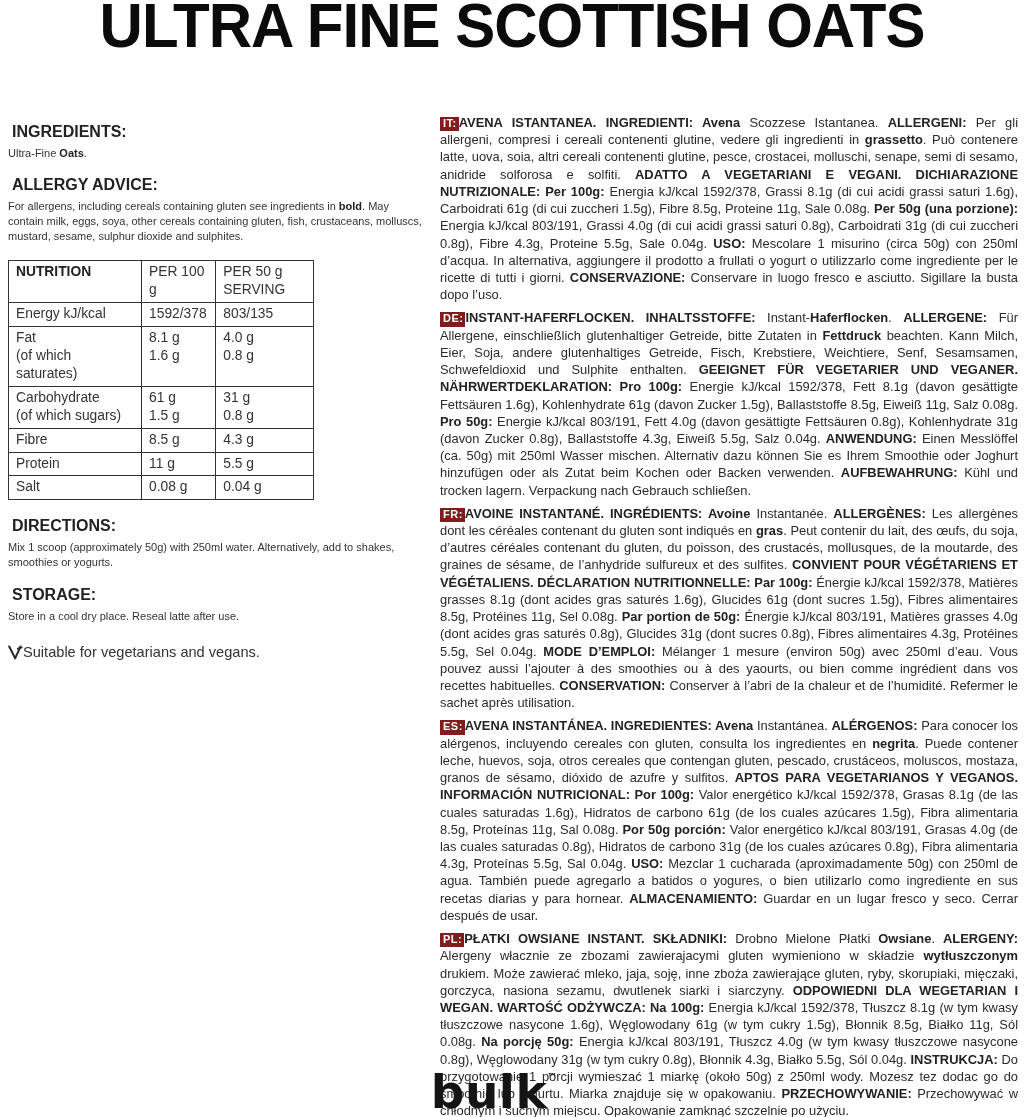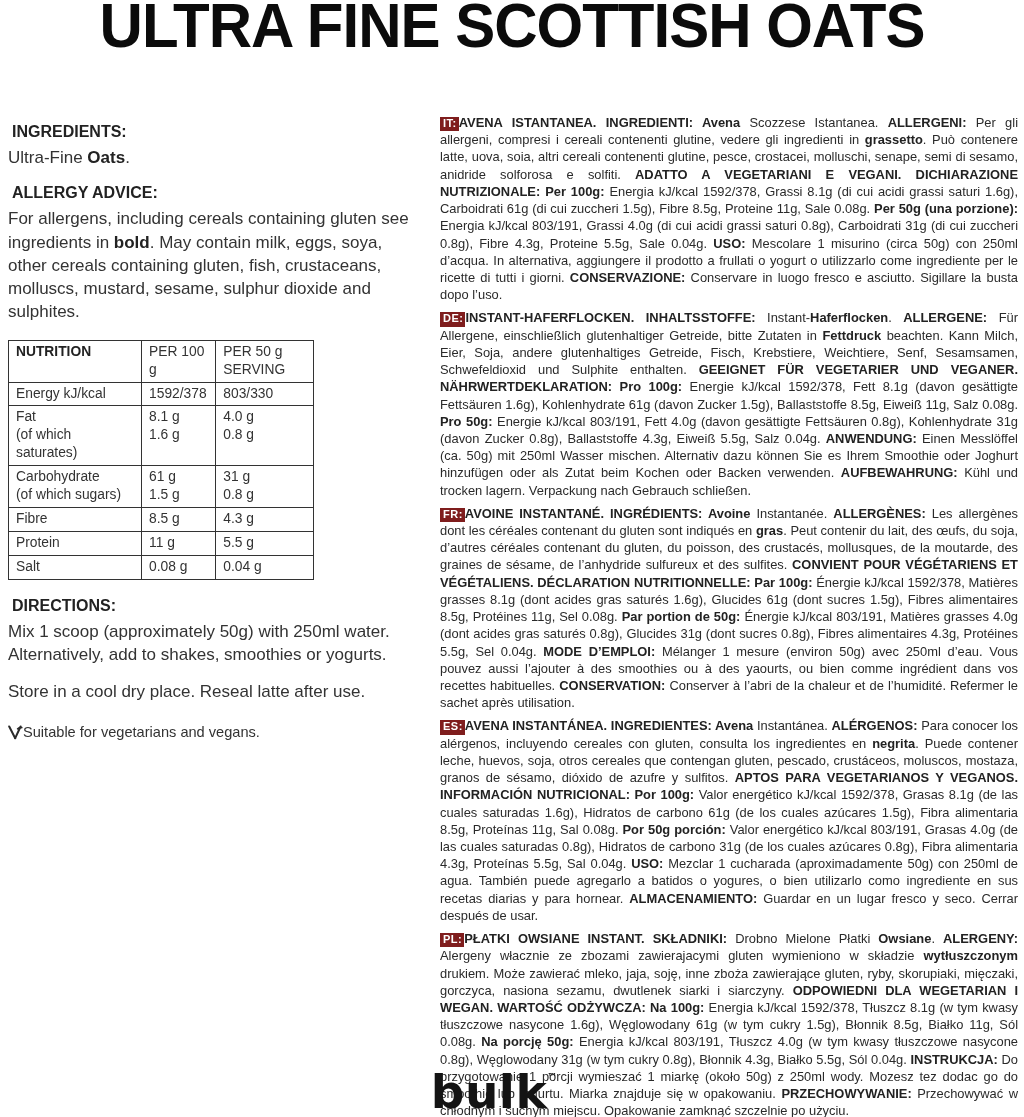--- a/index.html
+++ b/index.html
@@ -9,21 +9,21 @@
     -webkit-font-smoothing:antialiased;
   }
   .title{
     position:absolute;top:-10px;left:0;width:1024px;text-align:center;
     font-size:60px;font-weight:bold;letter-spacing:-1px;color:#0b0b0b;
     transform:scaleY(1.04);transform-origin:top center;white-space:nowrap;
   }
   
   .left-col{position:absolute;left:8px;top:118px;width:414px;}
   .sec-heading{font-weight:bold;font-size:16px;line-height:1.25;margin:4px;color:#222;}
-  .body-text{font-size:17px;line-height:1.37;margin:0 0 14px;color:#333;}
+  .body-text{font-size:11px;line-height:1.37;margin:0 0 14px;color:#333;}
   .b{font-weight:bold;color:#222;}
   table.nutri{border-collapse:collapse;width:306px;margin:16px 0 16px;font-size:13.8px;color:#333;}
   table.nutri th,table.nutri td{
     border:1.6px solid #333;padding:2px 7px 3px;text-align:left;
     vertical-align:top;line-height:1.3;font-weight:normal;
   }
   table.nutri th:first-child{font-weight:bold;color:#222;}
   .veg-line{display:flex;align-items:flex-start;margin-top:20px;font-size:14.6px;color:#333;}
   .veg-line svg{margin-top:1px;flex:0 0 auto;}
   
@@ -68,21 +68,21 @@
         <tr>
           <th>NUTRITION</th>
           <th>PER 100 g</th>
           <th>PER 50 g SERVING</th>
         </tr>
       </thead>
       <tbody>
         <tr>
           <td>Energy kJ/kcal</td>
           <td>1592/378</td>
-          <td>803/330</td>
+          <td>803/135</td>
         </tr>
         <tr>
           <td>Fat<br>(of which saturates)</td>
           <td>8.1 g<br>1.6 g</td>
           <td>4.0 g<br>0.8 g</td>
         </tr>
         <tr>
           <td>Carbohydrate<br>(of which sugars)</td>
           <td>61 g<br>1.5 g</td>
           <td>31 g<br>0.8 g</td>
@@ -101,20 +101,21 @@
           <td>Salt</td>
           <td>0.08 g</td>
           <td>0.04 g</td>
         </tr>
       </tbody>
     </table>
 
   <p class="sec-heading">DIRECTIONS:</p>
   <p class="body-text">Mix 1 scoop (approximately 50g) with 250ml water. Alternatively, add to shakes, smoothies or yogurts.</p>
 
+  <p class="sec-heading">STORAGE:</p>
   <p class="body-text">Store in a cool dry place. Reseal latte after use.</p>
 
   <div class="veg-line">
     <svg width="15" height="15" viewBox="0 0 15 15">
       <path d="M1.2 1.5 L7.2 13.2" stroke="#2a2a2a" stroke-width="2" fill="none" stroke-linecap="round"></path>
       <path d="M12.6 1.5 L7.2 13.2" stroke="#2a2a2a" stroke-width="2" fill="none" stroke-linecap="round"></path>
       <path d="M9.6 3.8 Q11.5 2.2 13.8 2.6" stroke="#2a2a2a" stroke-width="1.6" fill="none" stroke-linecap="round"></path>
     </svg>
     <span>Suitable for vegetarians and vegans.</span>
   </div>

